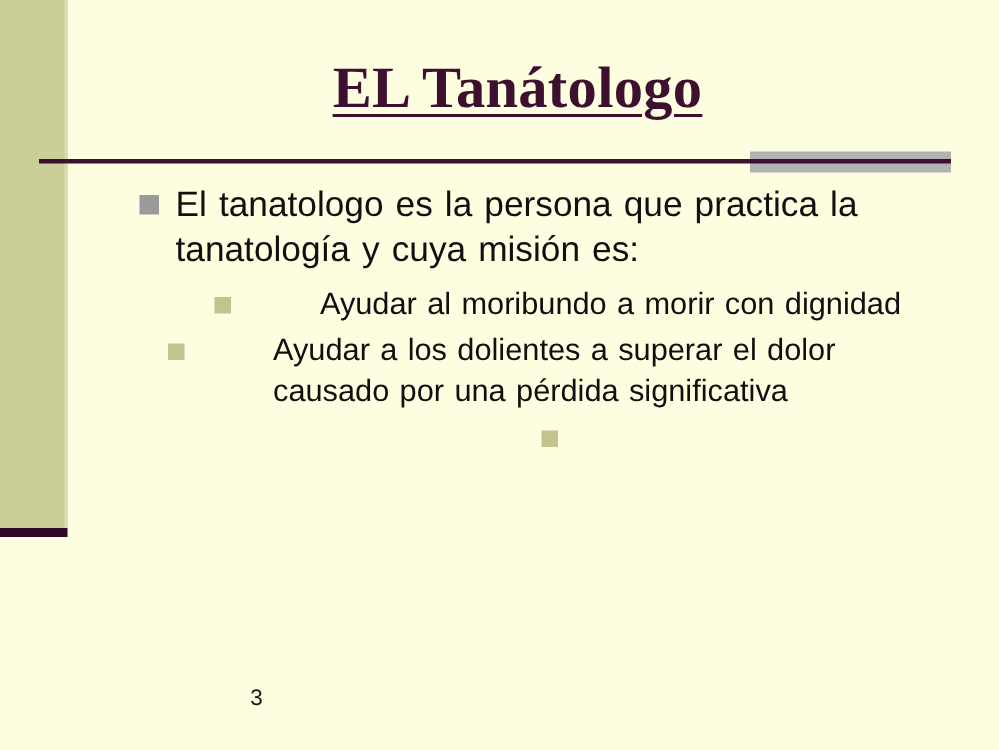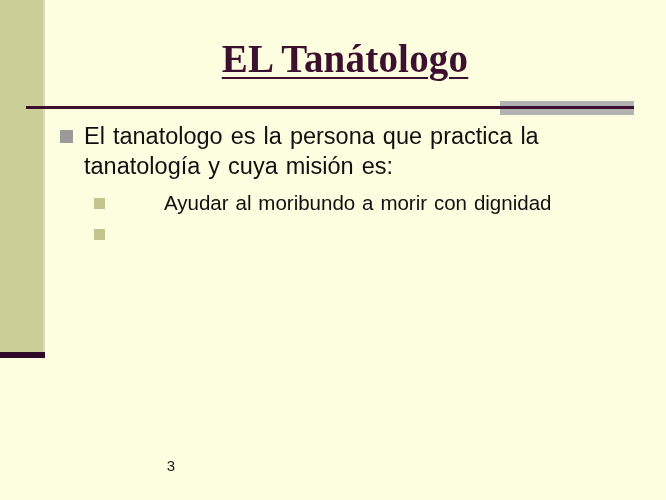--- a/index.html
+++ b/index.html
@@ -103,20 +103,21 @@
     position: absolute;
     left: 60px;
     top: 121px;
     width: 590px;
     z-index: 4;
   }
 
   .bullet-row {
     display: flex;
     align-items: flex-start;
+    justify-content: center;
   }
 
   
   .lvl1 {
     margin-bottom: 6px;
   }
   .lvl1 .marker {
     width: 13px;
     height: 13px;
     background: #9a9a9a;
@@ -197,20 +198,24 @@
       <div class="btext">El tanatologo es la persona que practica la tanatología y cuya misión es:</div>
     </div>
 
     <div class="sublist">
 
       <div class="bullet-row lvl2">
         <div class="marker"></div>
         <div class="btext">Ayudar al moribundo a morir con dignidad</div>
       </div>
 
+      <div class="bullet-row lvl2">
+        <div class="marker"></div>
+        <div class="btext">Ayudar a los dolientes a superar el dolor causado por una pérdida significativa</div>
+      </div>
 
       <div class="bullet-row lvl2">
         <div class="marker"></div>
       </div>
 
     </div>
   </div>
 
   <div class="page-number">
     <span>3</span>

